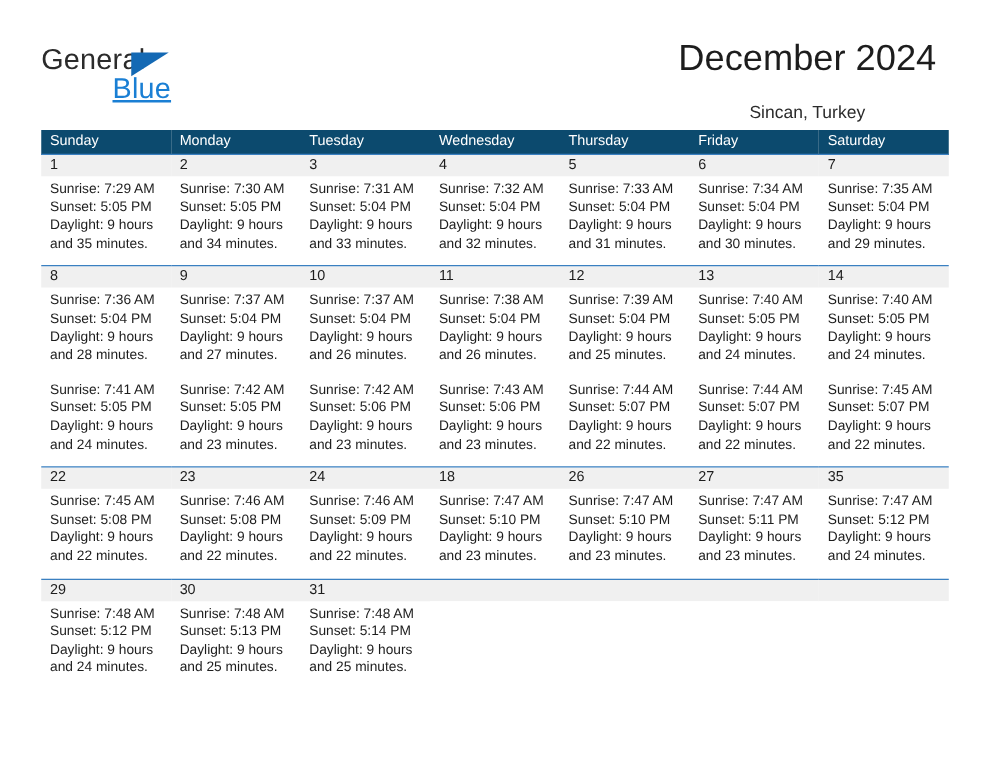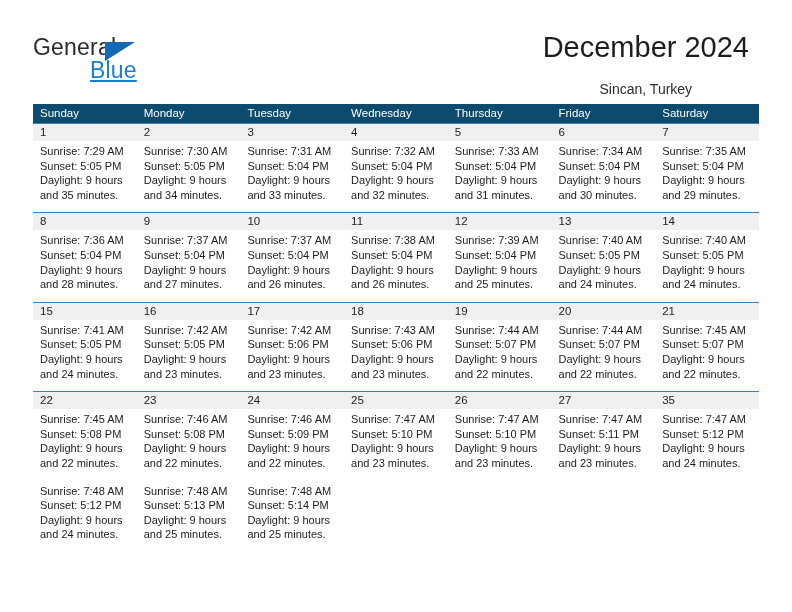--- a/index.html
+++ b/index.html
@@ -280,29 +280,20 @@
           <span class="line">and 24 minutes.</span>
         </td>
         <td>
           <span class="line">Sunrise: 7:40 AM</span>
           <span class="line">Sunset: 5:05 PM</span>
           <span class="line">Daylight: 9 hours</span>
           <span class="line">and 24 minutes.</span>
         </td>
       </tr>
 
-      <tr class="day-num-row">
-        <td>15</td>
-        <td>16</td>
-        <td>17</td>
-        <td>18</td>
-        <td>19</td>
-        <td>20</td>
-        <td>21</td>
-      </tr>
       <tr class="info-row">
         <td>
           <span class="line">Sunrise: 7:41 AM</span>
           <span class="line">Sunset: 5:05 PM</span>
           <span class="line">Daylight: 9 hours</span>
           <span class="line">and 24 minutes.</span>
         </td>
         <td>
           <span class="line">Sunrise: 7:42 AM</span>
           <span class="line">Sunset: 5:05 PM</span>
@@ -338,21 +329,21 @@
           <span class="line">Sunset: 5:07 PM</span>
           <span class="line">Daylight: 9 hours</span>
           <span class="line">and 22 minutes.</span>
         </td>
       </tr>
 
       <tr class="day-num-row">
         <td>22</td>
         <td>23</td>
         <td>24</td>
-        <td>25</td>
+        <td>18</td>
         <td>26</td>
         <td>27</td>
         <td>35</td>
       </tr>
       <tr class="info-row">
         <td>
           <span class="line">Sunrise: 7:45 AM</span>
           <span class="line">Sunset: 5:08 PM</span>
           <span class="line">Daylight: 9 hours</span>
           <span class="line">and 22 minutes.</span>
@@ -388,20 +379,29 @@
           <span class="line">and 23 minutes.</span>
         </td>
         <td>
           <span class="line">Sunrise: 7:47 AM</span>
           <span class="line">Sunset: 5:12 PM</span>
           <span class="line">Daylight: 9 hours</span>
           <span class="line">and 24 minutes.</span>
         </td>
       </tr>
 
+      <tr class="day-num-row">
+        <td>29</td>
+        <td>30</td>
+        <td>31</td>
+        <td class="empty-num"></td>
+        <td class="empty-num"></td>
+        <td class="empty-num"></td>
+        <td class="empty-num"></td>
+      </tr>
       <tr class="info-row">
         <td>
           <span class="line">Sunrise: 7:48 AM</span>
           <span class="line">Sunset: 5:12 PM</span>
           <span class="line">Daylight: 9 hours</span>
           <span class="line">and 24 minutes.</span>
         </td>
         <td>
           <span class="line">Sunrise: 7:48 AM</span>
           <span class="line">Sunset: 5:13 PM</span>

